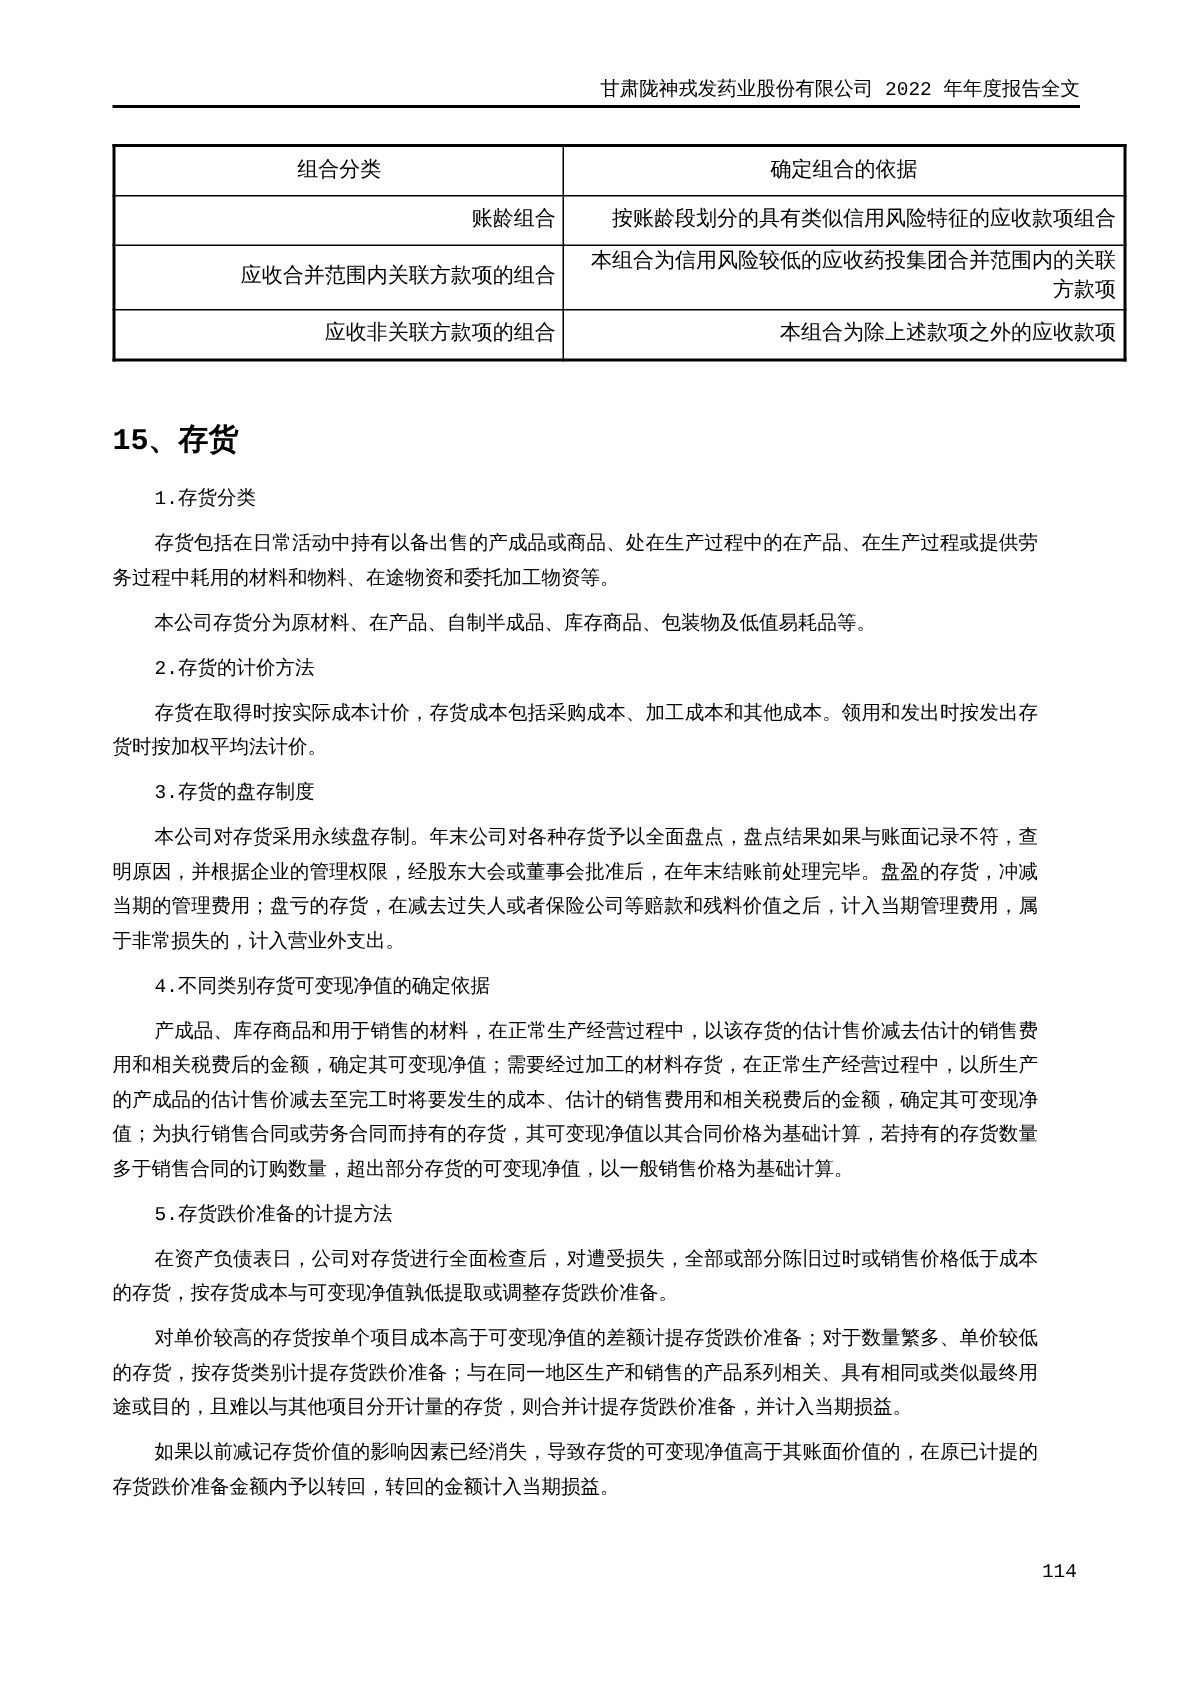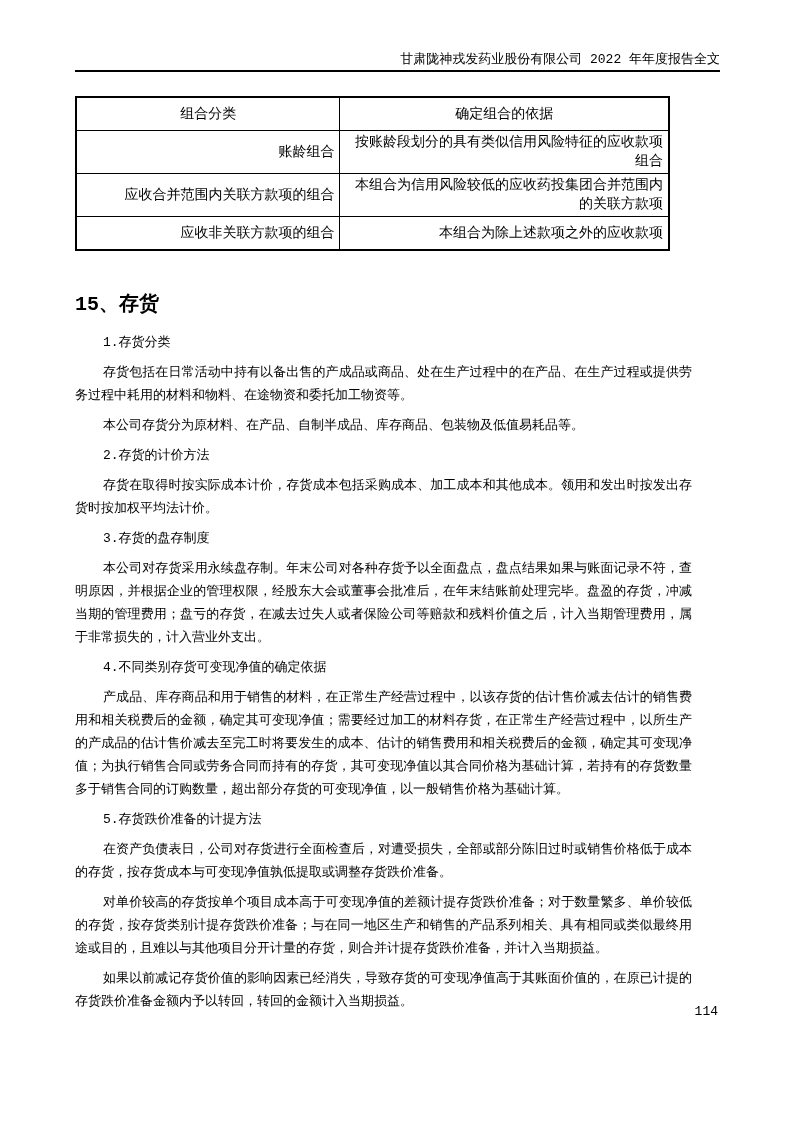--- a/index.html
+++ b/index.html
@@ -19,21 +19,21 @@
   }
   .header-line {
     text-align: right;
     font-size: 13px;
     line-height: 16px;
     padding-bottom: 2px;
     border-bottom: 2px solid #000000;
   }
   table.combo {
     margin: 24px 46px 0 75px;
-    width: 595px;
+    width: 676px;
     border-collapse: collapse;
     table-layout: fixed;
     border: 2px solid #000000;
     font-size: 14px;
   }
   table.combo col.c1 { width: 44.5%; }
   table.combo col.c2 { width: 55.5%; }
   table.combo th, table.combo td {
     border: 1.5px solid #000000;
     padding: 2px 5px;
@@ -57,21 +57,21 @@
     font-size: 13px;
     line-height: 23px;
     text-align: justify;
   }
   .section-body p {
     margin: 7px 0 0 0;
     text-indent: 28px;
   }
   .page-number {
     position: absolute;
-    top: 1004px;
+    top: 1040px;
     right: 75px;
     font-size: 13px;
   }
 </style>
 </head>
 <body>
 
 <div class="page">
 
   <div class="header-wrap">

